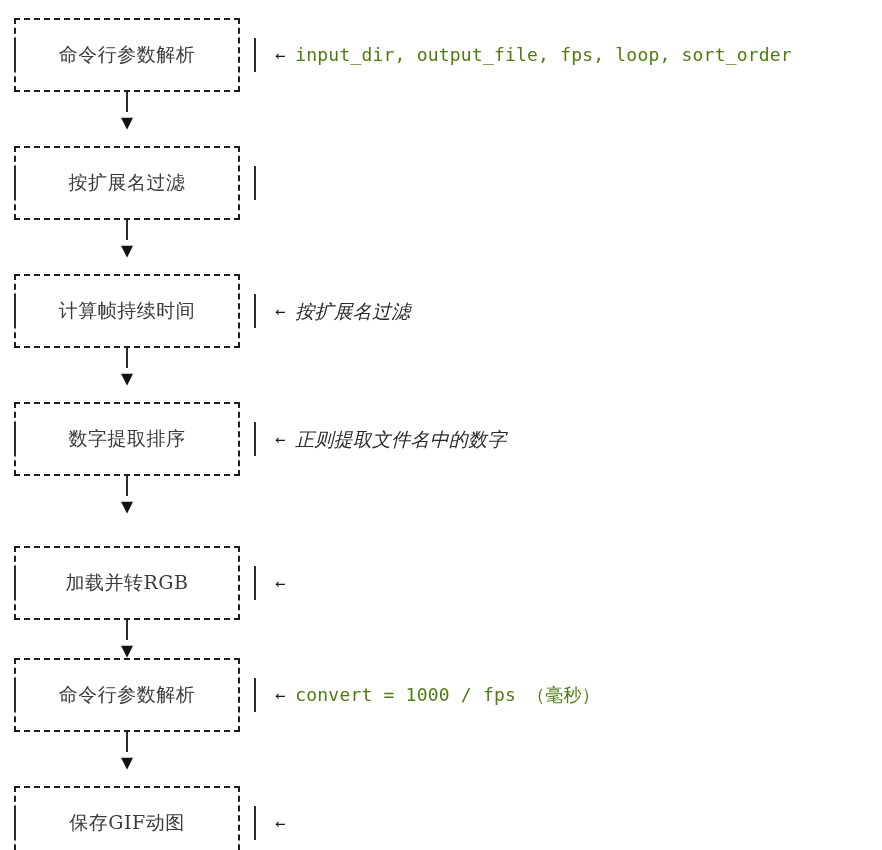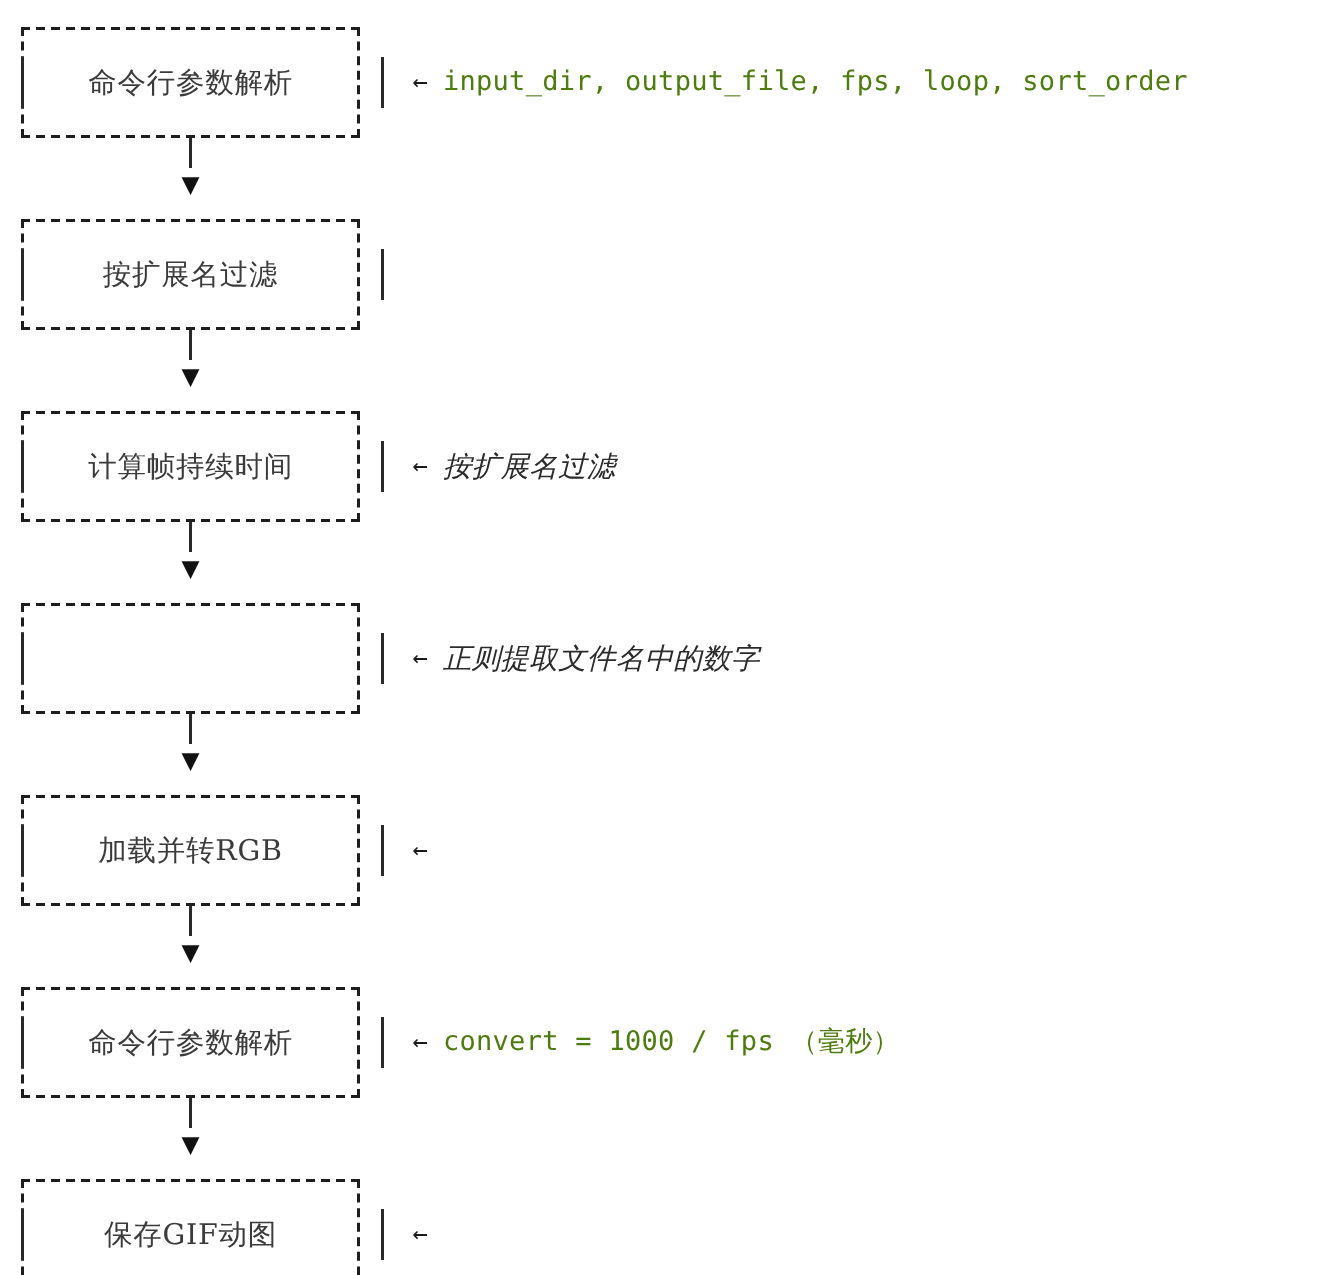--- a/index.html
+++ b/index.html
@@ -163,30 +163,31 @@
       </div>
       <div class="connector">
         <div class="stem"></div>
         <div class="caret">▼</div>
       </div>
     </div>
     <div class="step" style="top: 384px;">
       <div class="box"></div>
       <div class="pipe pipe-left"></div>
       <div class="pipe pipe-right"></div>
+      <div class="box-label">数字提取排序</div>
       <div class="annotation">
         <span class="anno-arrow">←</span>
         <span class="anno-text cjk">正则提取文件名中的数字</span>
       </div>
       <div class="connector">
         <div class="stem"></div>
         <div class="caret">▼</div>
       </div>
     </div>
-    <div class="step" style="top: 512px;">
+    <div class="step" style="top: 528px;">
       <div class="box"></div>
       <div class="pipe pipe-left"></div>
       <div class="pipe pipe-right"></div>
       <div class="box-label">加载并转RGB</div>
       <div class="annotation">
         <span class="anno-arrow">←</span>
       </div>
       <div class="connector">
         <div class="stem"></div>
         <div class="caret">▼</div>

